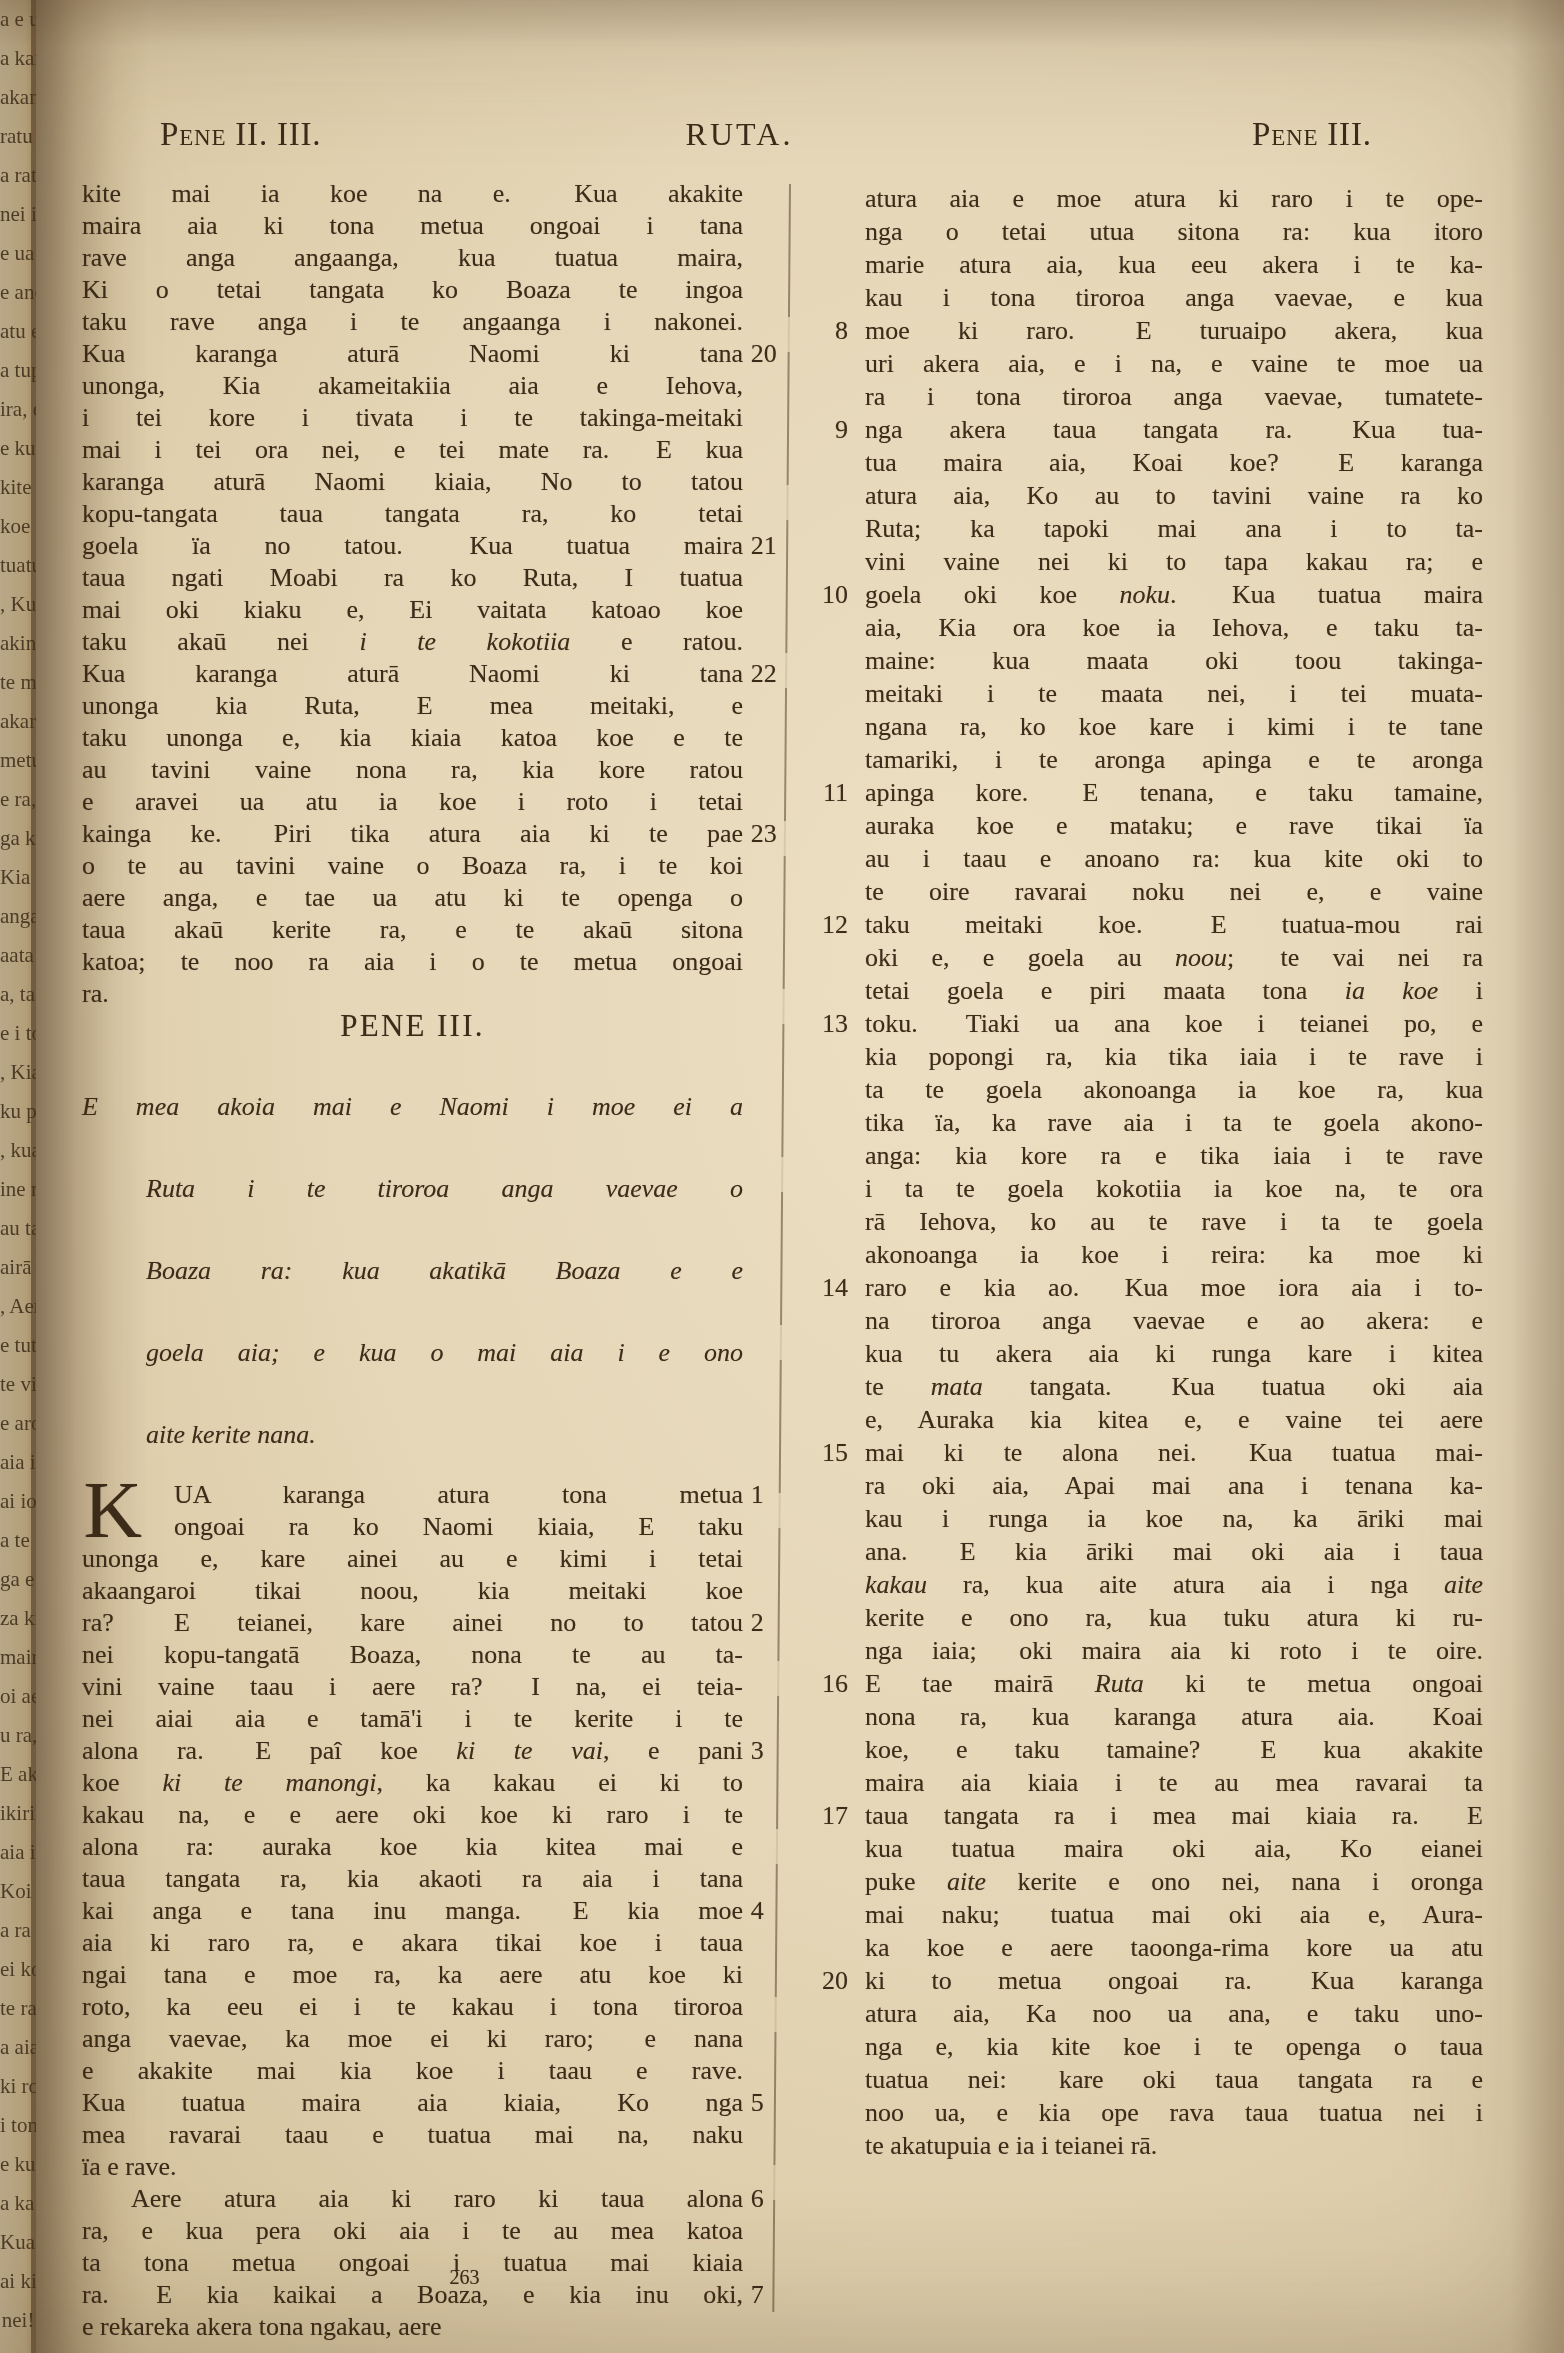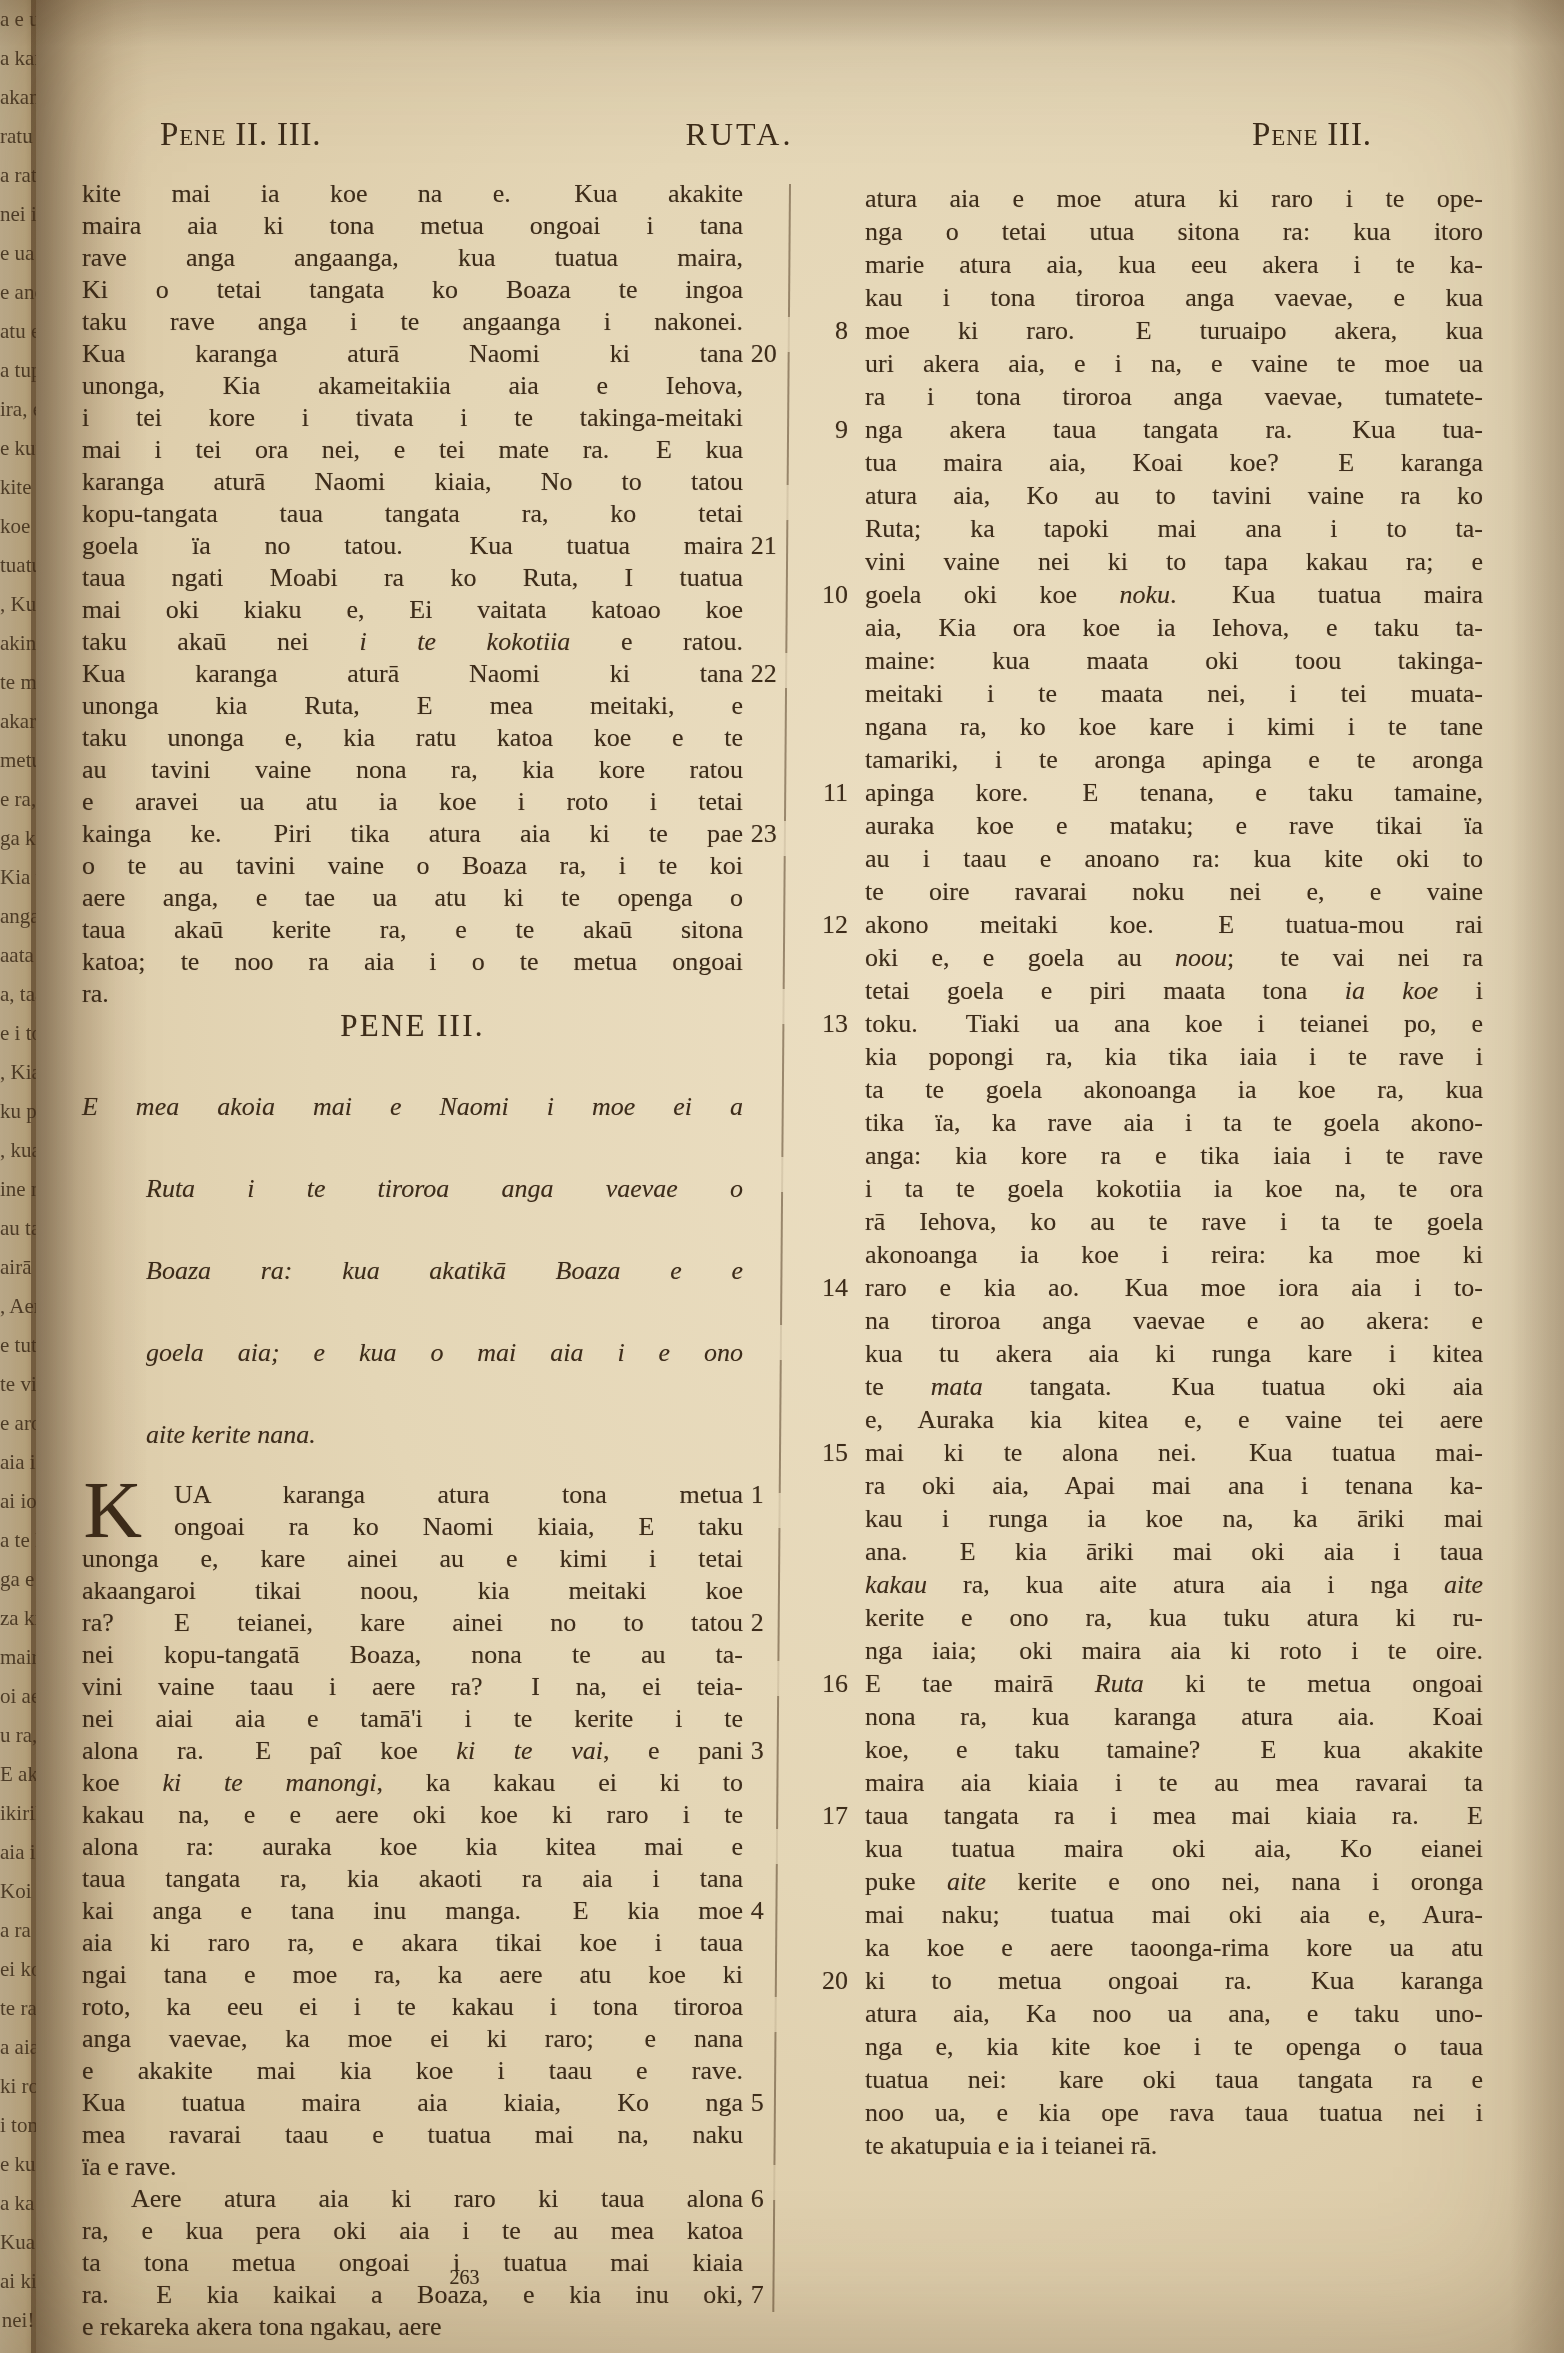--- a/index.html
+++ b/index.html
@@ -198,21 +198,21 @@
         <span class="t">taku akaū nei <i>i te kokotiia</i> e ratou.</span>
       </div>
       <div class="line ">
         <span class="t">Kua karanga aturā Naomi ki tana</span>
         <span class="vn">22</span>
       </div>
       <div class="line ">
         <span class="t">unonga kia Ruta, E mea meitaki, e</span>
       </div>
       <div class="line ">
-        <span class="t">taku unonga e, kia ratu katoa koe e te</span>
+        <span class="t">taku unonga e, kia kiaia katoa koe e te</span>
       </div>
       <div class="line ">
         <span class="t">au tavini vaine nona ra, kia kore ratou</span>
       </div>
       <div class="line ">
         <span class="t">e aravei ua atu ia koe i roto i tetai</span>
       </div>
       <div class="line ">
         <span class="t">kainga ke.  Piri tika atura aia ki te pae</span>
         <span class="vn">23</span>
@@ -405,21 +405,21 @@
       <div class="line ">
         <span class="t">auraka koe e mataku; e rave tikai ïa</span>
       </div>
       <div class="line ">
         <span class="t">au i taau e anoano ra: kua kite oki to</span>
       </div>
       <div class="line ">
         <span class="t">te oire ravarai noku nei e, e vaine</span>
       </div>
       <div class="line ">
-        <span class="t">akono meitaki koe.  E tuatua-mou rai</span>
+        <span class="t">taku meitaki koe.  E tuatua-mou rai</span>
         <span class="vn">12</span>
       </div>
       <div class="line ">
         <span class="t">oki e, e goela au <i>noou</i>;  te vai nei ra</span>
       </div>
       <div class="line ">
         <span class="t">tetai goela e piri maata tona <i>ia koe</i> i</span>
       </div>
       <div class="line ">
         <span class="t">toku.  Tiaki ua ana koe i teianei po, e</span>

